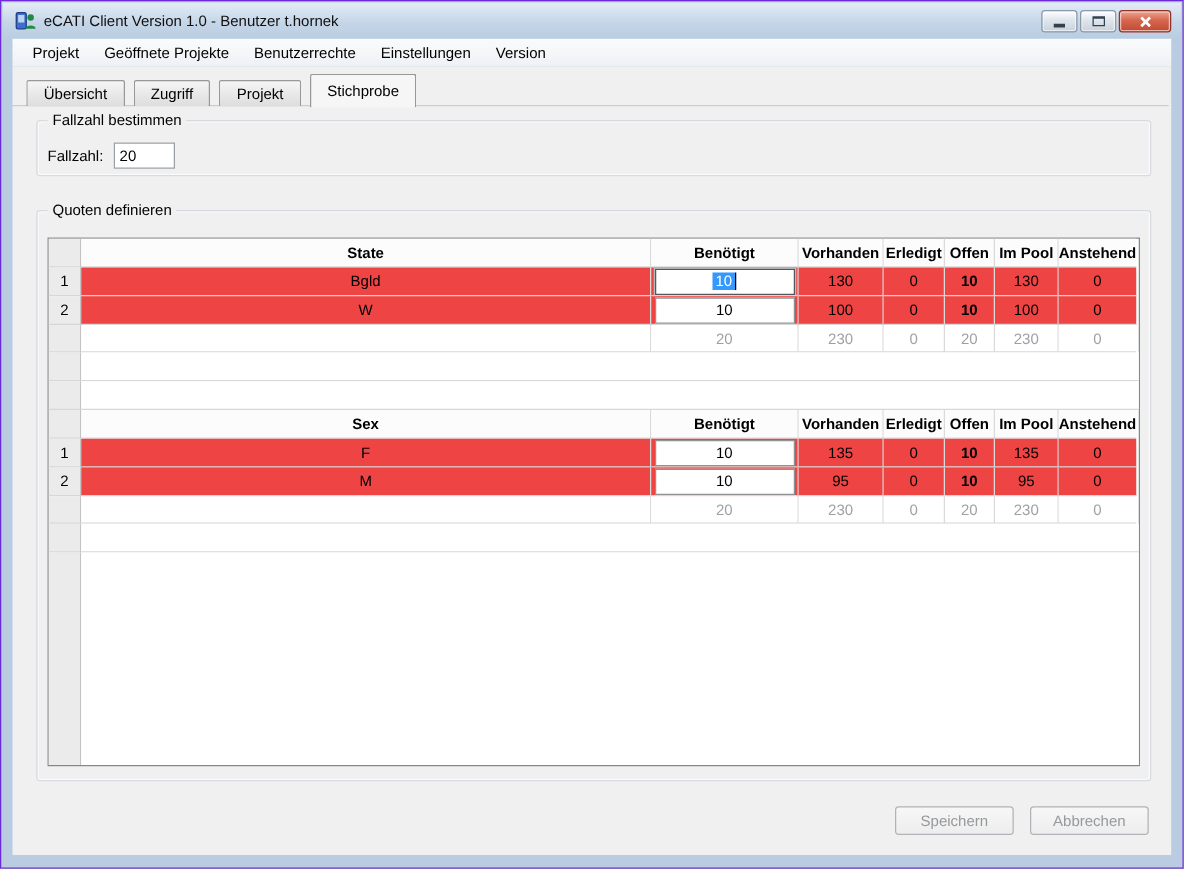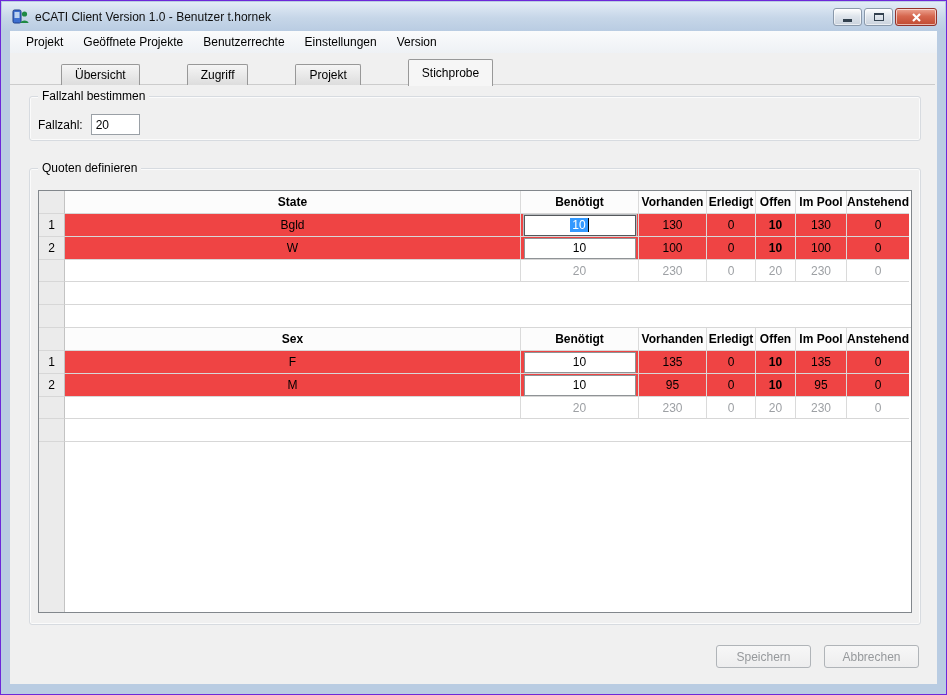--- a/index.html
+++ b/index.html
@@ -44,21 +44,21 @@
   
   .client { position:absolute; left:9px; top:52px; right:9px; bottom:10px; background:#f0f0f0; }
 
   
   .tabstrip { position:absolute; left:11px; top:6px; right:2px; height:26px; }
   .pane-line { position:absolute; left:-11px; right:0; bottom:0; height:1px; background:#cccccc; }
   .tabs { position:absolute; left:0; bottom:0; display:flex; gap:7px; align-items:flex-end; }
   .tab {
     height:21px; padding:0 13px; display:flex; align-items:center;
     border:1px solid #989898; border-bottom:none; border-radius:2px 2px 0 0;
-    background:linear-gradient(#f5f5f5,#dddddd); cursor:default; position:relative; z-index:1;margin-left:40px;
+    background:linear-gradient(#f5f5f5,#dddddd); cursor:default; position:relative; z-index:1;
   }
   .tab.active {
     height:27px; background:#f6f6f6; z-index:3; margin-bottom:-1px;
   }
 
   
   .groupbox {
     position:absolute; border:1px solid #d7dbe0; border-radius:3px; background:transparent;
     box-shadow:inset 0 0 0 1px rgba(255,255,255,.7);
   }

